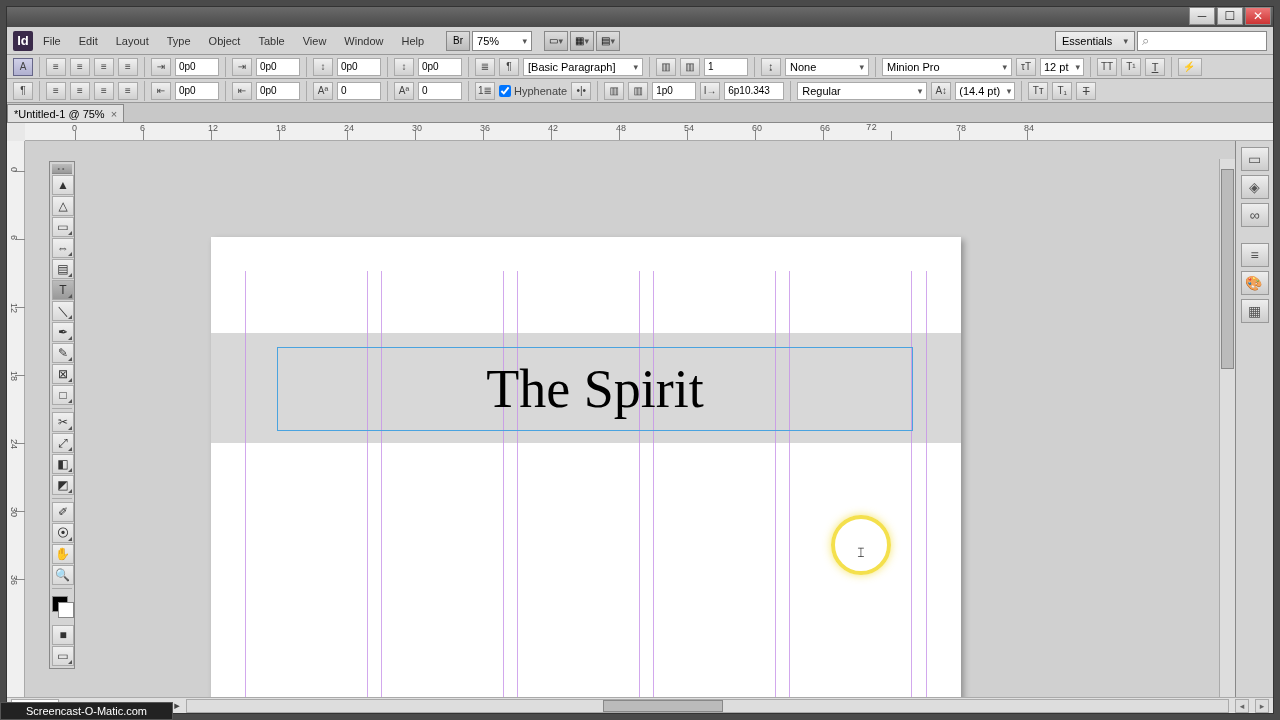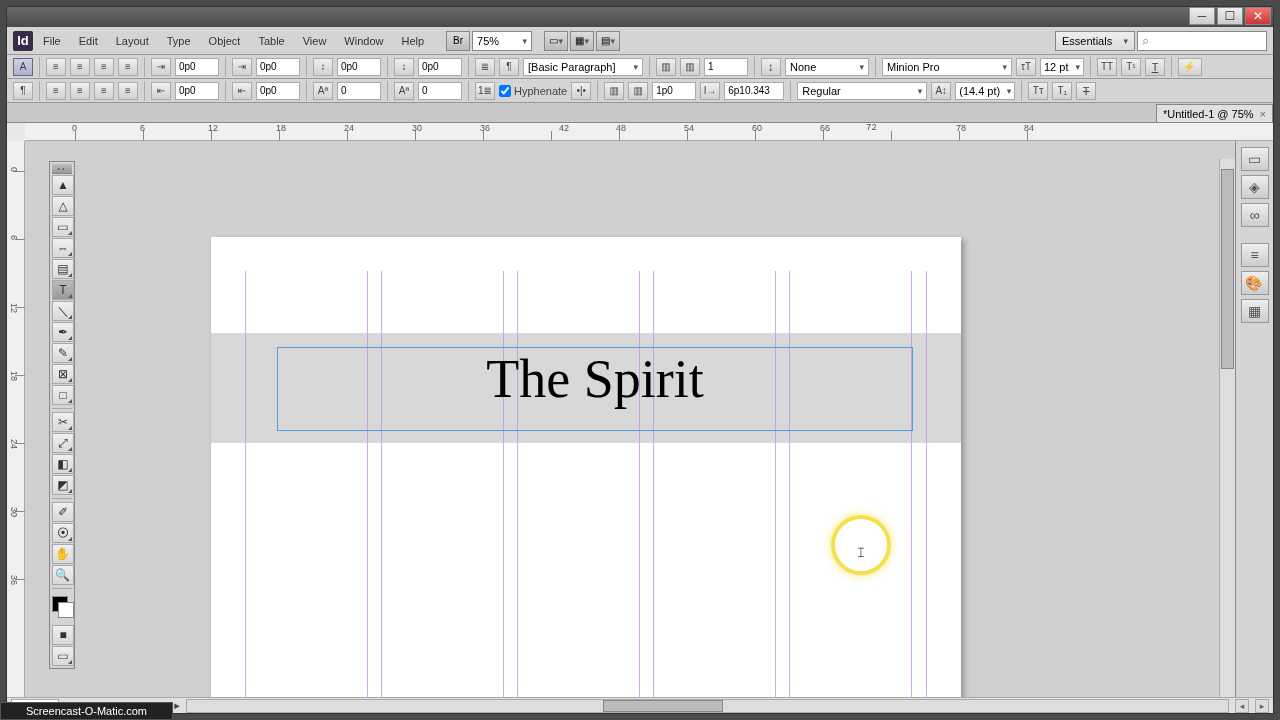--- a/index.html
+++ b/index.html
@@ -30,21 +30,21 @@
 .ctrl-ico.sel { background:linear-gradient(#d0d0e8,#b0b0d0); border-color:#668; }
 .ctrl-input { width:44px; height:18px; border:1px solid #aaa; background:#fff; font-size:10px; padding:0 3px; display:flex; align-items:center; }
 .ctrl-sep { width:1px; height:20px; background:#aaa; margin:0 2px; }
 .para-style { width:120px; height:18px; border:1px solid #aaa; background:#fff; display:flex; align-items:center; padding:0 4px; font-size:10px; justify-content:space-between; }
 .font-sel { width:130px; height:18px; border:1px solid #aaa; background:#fff; display:flex; align-items:center; padding:0 4px; font-size:11px; justify-content:space-between; }
 .size-sel { width:44px; height:18px; border:1px solid #aaa; background:#fff; display:flex; align-items:center; padding:0 3px; font-size:10px; justify-content:space-between; }
 .hyph-check { display:flex; align-items:center; gap:3px; font-size:10px; color:#444; }
 .hyph-check input { width:12px; height:12px; }
 
 
-.doc-tabs { height: 20px; background: #c8c8c8; display:flex; align-items:flex-end; padding-left:6px; border-bottom:1px solid #888;justify-content:flex-end; }
+.doc-tabs { height: 20px; background: #c8c8c8; display:flex; align-items:flex-end; padding-left:0; border-bottom:1px solid #888; }
 .doc-tab { height:18px; background:#e0e0e0; border:1px solid #888; border-bottom:none; display:flex; align-items:center; padding:0 6px; font-size:10px; gap:6px; }
 .doc-tab .x { color:#666; font-size:11px; }
 
 
 .ruler-h { height: 18px; background:#f0f0f0; border-bottom:1px solid #aaa; position:relative; margin-left:18px; overflow:hidden; }
 .ruler-h .tick { position:absolute; top:8px; width:1px; height:10px; background:#888; }
 .ruler-h .label { position:absolute; top:0; font-size:9px; color:#555; }
 
 
 .workspace-area { position:absolute; top:134px; bottom:16px; left:0; right:0; display:flex; }
@@ -71,21 +71,21 @@
 .right-dock { position:absolute; right:0; top:134px; bottom:16px; width:38px; background:#d4d4d4; border-left:1px solid #888; display:flex; flex-direction:column; align-items:center; padding-top:6px; gap:4px; }
 .dock-btn { width:28px; height:24px; background:linear-gradient(#eee,#ccc); border:1px solid #999; display:flex; align-items:center; justify-content:center; font-size:14px; color:#555; }
 
 
 .page { position:absolute; left:186px; top:96px; width:750px; height:560px; background:#fff; box-shadow: 3px 3px 6px rgba(0,0,0,0.3); }
 .margin-box { position:absolute; left:34px; top:34px; right:34px; bottom:0; }
 .col-guide { position:absolute; top:0; bottom:0; width:1px; background:#c792e8; opacity:0.8; }
 
 .gray-band { position:absolute; left:0; right:0; background:#d8d8d8; }
 
-.title-frame { position:absolute; border:1px solid #4aa3df; background:transparent; display:flex; justify-content:center; }
+.title-frame { position:absolute; border:1px solid #4aa3df; background:transparent; display:flex; align-items:center; justify-content:center; }
 .title-text { font-family: Georgia, "Times New Roman", serif; font-size:54px; color:#000; }
 
 .info-frame { position:absolute; border:1px solid #4aa3df; background:#fff; padding:2px 4px; font-family: Georgia, serif; font-size:11px; color:#000; line-height:1.3; }
 .cursor-line { display:inline-block; border-right:1px solid #000; height:12px; vertical-align:middle; }
 
 
 .highlight-ring { position:absolute; width:60px; height:60px; border:4px solid #f4e04d; border-radius:50%; box-shadow:0 0 8px rgba(244,224,77,0.8); display:flex; align-items:center; justify-content:center; }
 .text-cursor { font-size:14px; color:#333; font-family:serif; }
 .text-cursor::before { content:"𝙸"; position: absolute; left:50%; transform:translateX(-50%); }
 
@@ -259,21 +259,21 @@
       <div class="label" style="left: 183px;">12</div>
       <div class="tick" style="left: 254px;"></div>
       <div class="label" style="left: 251px;">18</div>
       <div class="tick" style="left: 322px;"></div>
       <div class="label" style="left: 319px;">24</div>
       <div class="tick" style="left: 390px;"></div>
       <div class="label" style="left: 387px;">30</div>
       <div class="tick" style="left: 458px;"></div>
       <div class="label" style="left: 455px;">36</div>
       <div class="tick" style="left: 526px;"></div>
-      <div class="label" style="left: 534px;">42</div>
+      <div class="label" style="left: 523px;">42</div>
       <div class="tick" style="left: 594px;"></div>
       <div class="label" style="left: 591px;">48</div>
       <div class="tick" style="left: 662px;"></div>
       <div class="label" style="left: 659px;">54</div>
       <div class="tick" style="left: 730px;"></div>
       <div class="label" style="left: 727px;">60</div>
       <div class="tick" style="left: 798px;"></div>
       <div class="label" style="left: 795px;">66</div>
       <div class="tick" style="left: 866px;"></div>
       <div class="label" style="left: 841px; font-family: Liberation Mono, monospace;">72</div>

